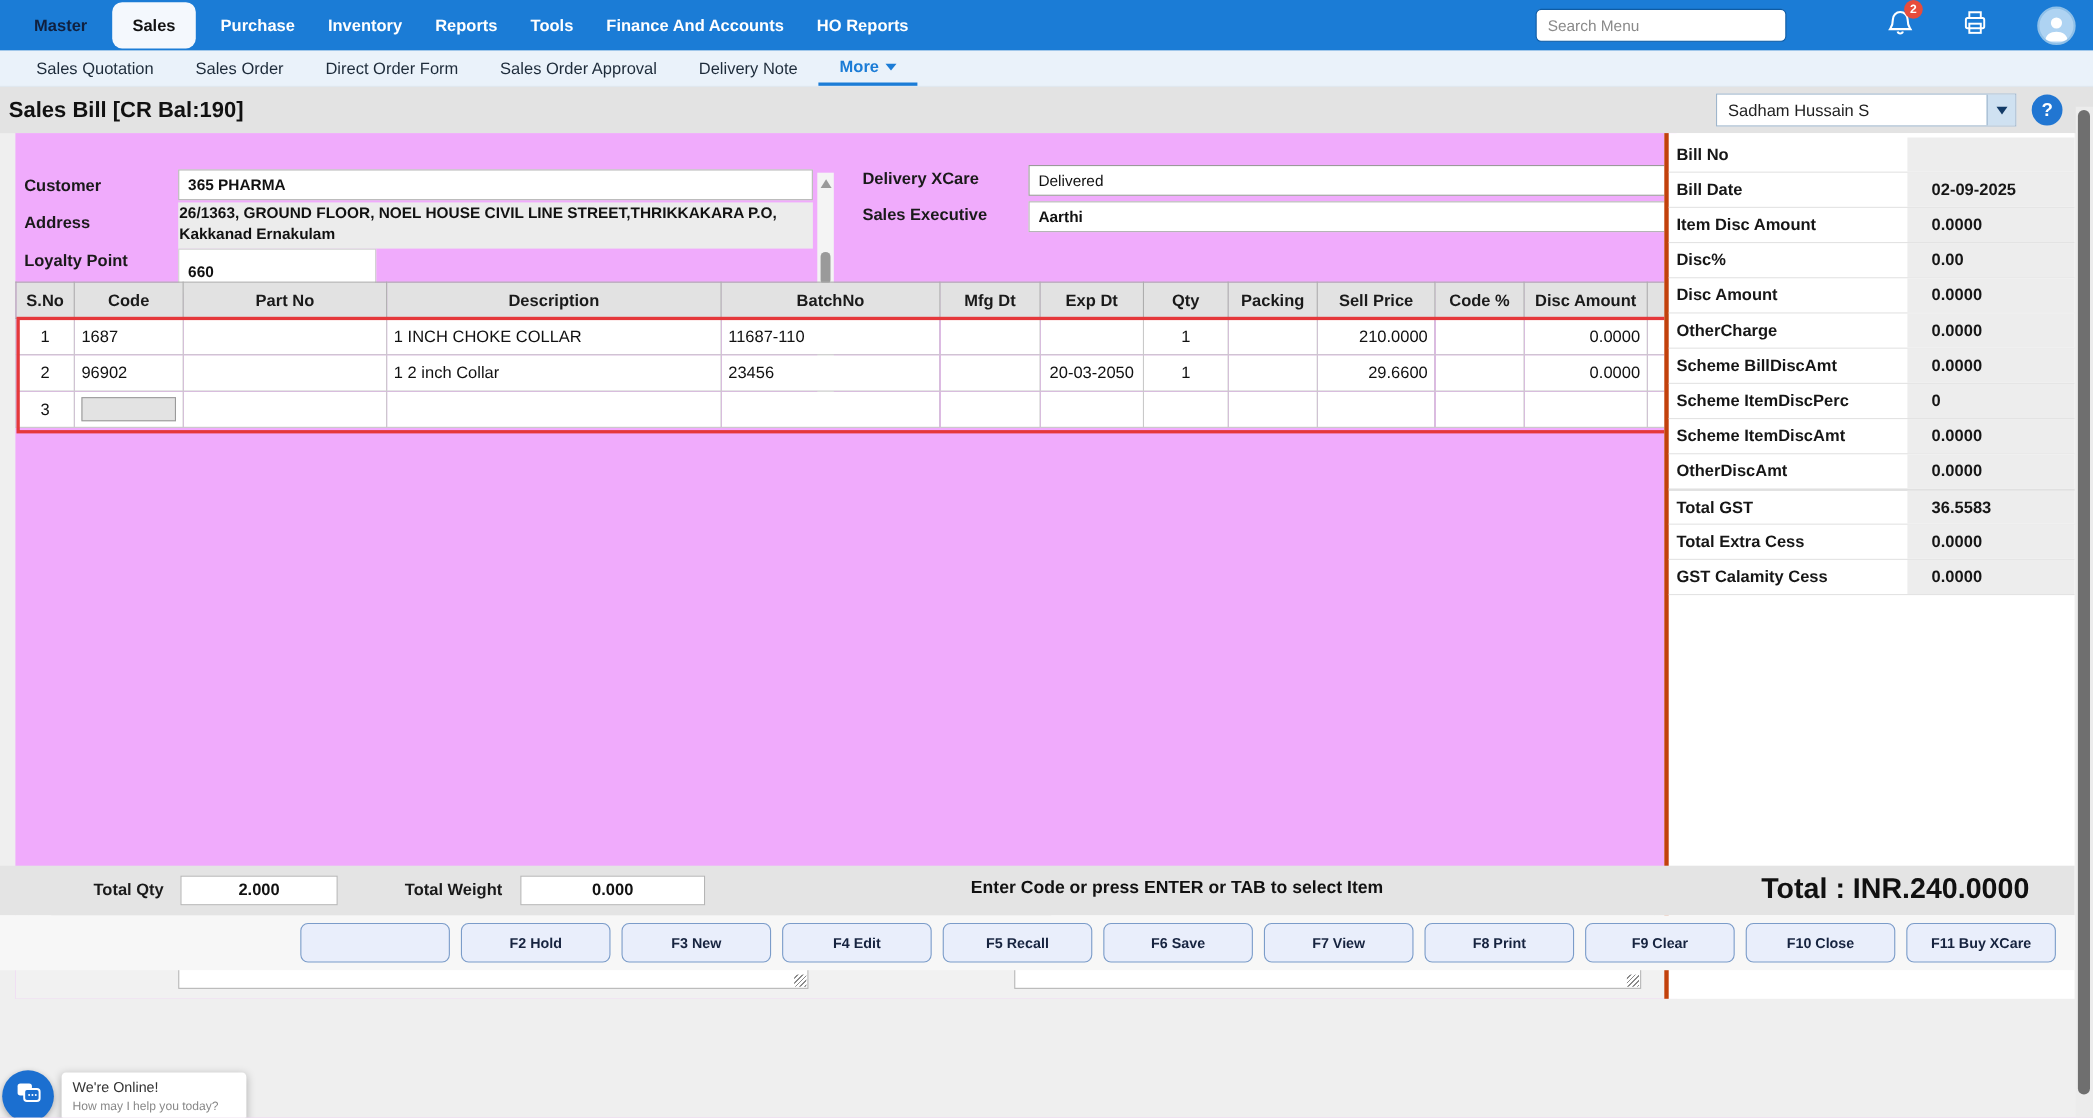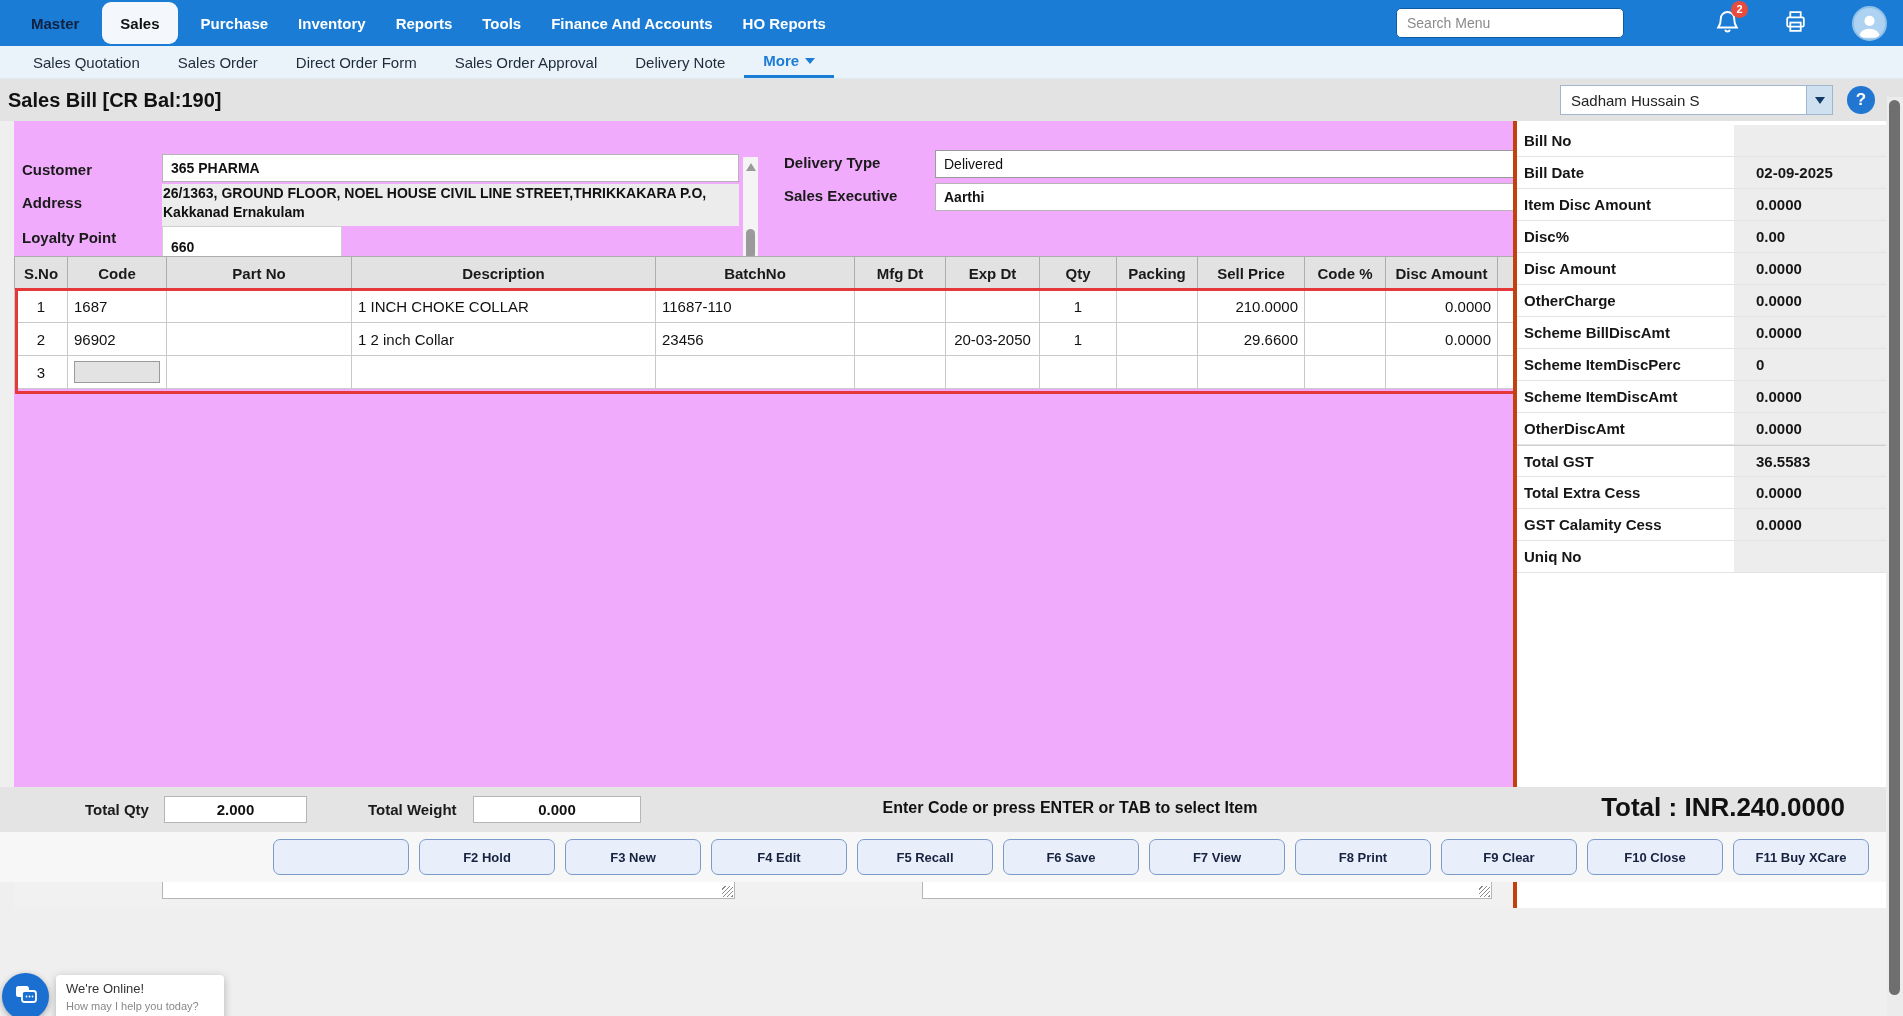--- a/index.html
+++ b/index.html
@@ -200,21 +200,21 @@
     <div class="addr-box">26/1363, GROUND FLOOR, NOEL HOUSE CIVIL LINE STREET,THRIKKAKARA P.O, Kakkanad Ernakulam</div>
     <div class="lbl" style="left:8px; top:108px;">Loyalty Point</div>
     <div class="field" style="left:148px; top:105px; width:180px; height:41px; border-color:#cfcfcf;">660</div>
 
     <div class="mini-scroll">
       <div class="up"></div>
       <div class="thumb"></div>
       <div class="down"></div>
     </div>
 
-    <div class="lbl" style="left:770px; top:33px;">Delivery Type</div>
+    <div class="lbl" style="left:770px; top:33px;">Delivery XCare</div>
     <div class="field select-field" style="left:921px; top:29px; width:694px; height:28px; border-color:#9a9a9a;">
       <span style="font-size:14px;">Delivered</span>
       <span class="chev"></span>
     </div>
     <div class="lbl" style="left:770px; top:66px;">Sales Executive</div>
     <div class="field" style="left:921px; top:62px; width:583px; height:28px;">Aarthi</div>
 
     <table class="items-table">
       <colgroup>
         <col style="width:53px">
@@ -373,24 +373,20 @@
           <div class="sp-value">36.5583</div>
         </div>
       <div class="sp-row">
           <div class="sp-label">Total Extra Cess</div>
           <div class="sp-value">0.0000</div>
         </div>
       <div class="sp-row">
           <div class="sp-label">GST Calamity Cess</div>
           <div class="sp-value">0.0000</div>
         </div>
-      <div class="sp-row">
-          <div class="sp-label">Uniq No</div>
-          <div class="sp-value"></div>
-        </div>
     </div>
   </div>
 
   <div class="totals-strip">
     <div class="lbl" style="left:85px; top:14px;">Total Qty</div>
     <div class="tot-input" style="left:164px; width:143px;">2.000</div>
     <div class="lbl" style="left:368px; top:14px;">Total Weight</div>
     <div class="tot-input" style="left:473px; width:168px;">0.000</div>
     <div class="hint">Enter Code or press ENTER or TAB to select Item</div>
     <div class="grand-total">Total : INR.240.0000</div>

